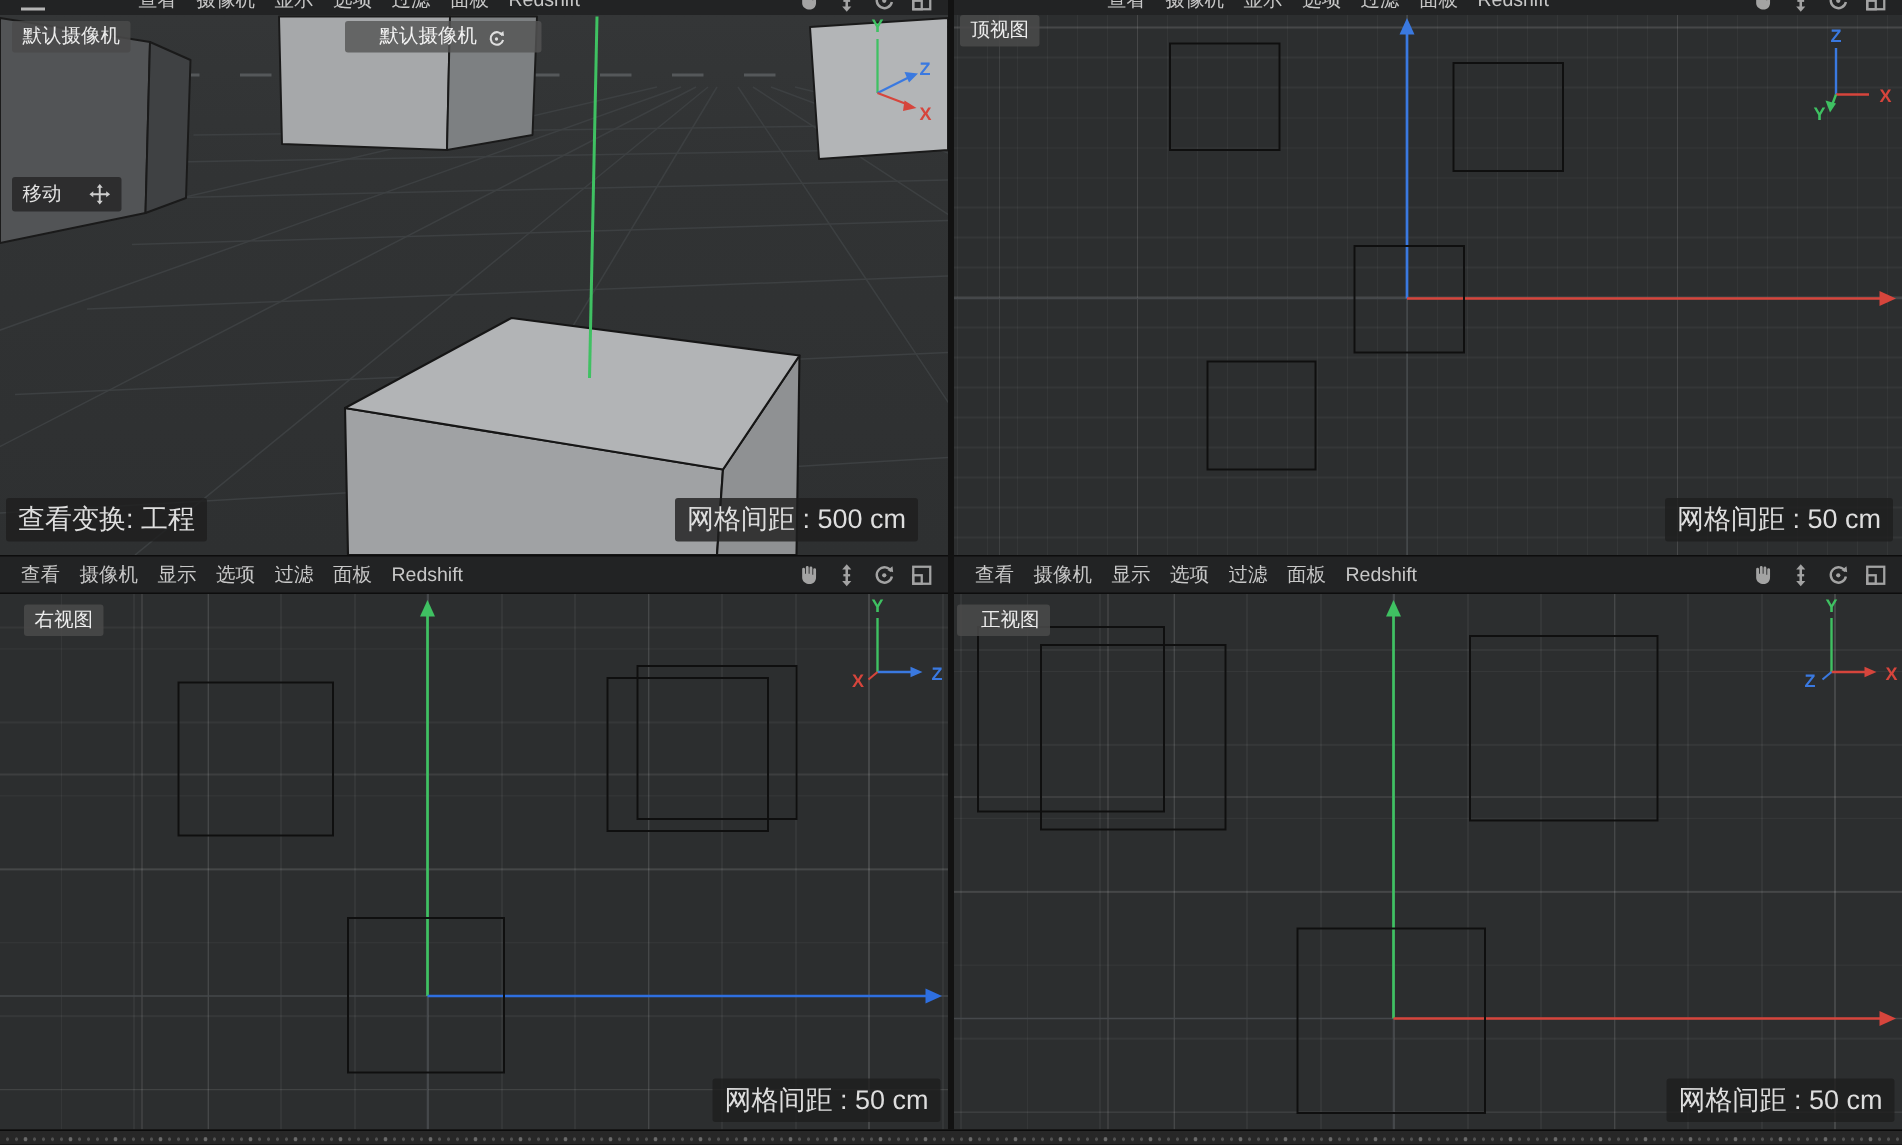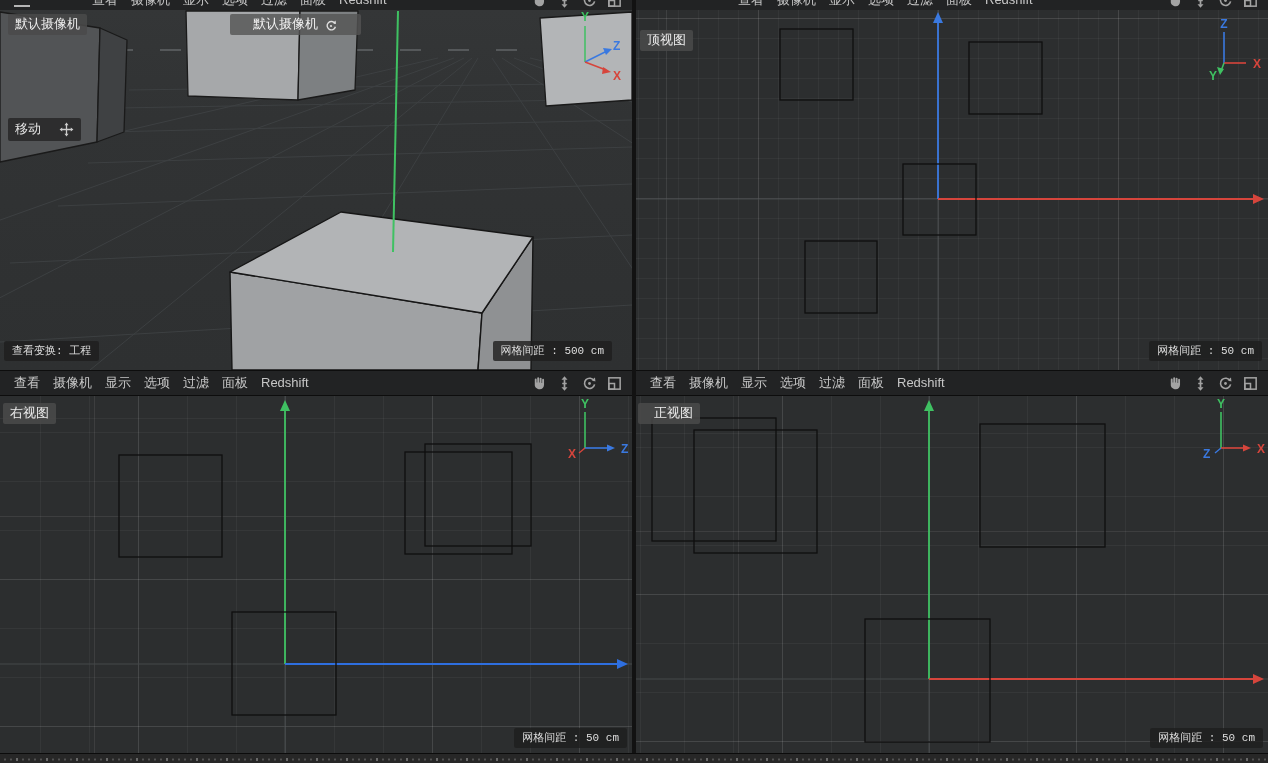--- a/index.html
+++ b/index.html
@@ -54,22 +54,22 @@
     background-image:
       repeating-linear-gradient(90deg, rgba(255,255,255,.08) 0 1px, transparent 1px 147px),
       repeating-linear-gradient(0deg,  rgba(255,255,255,.08) 0 1px, transparent 1px 147px),
       repeating-linear-gradient(90deg, rgba(255,255,255,.045) 0 1px, transparent 1px 49px),
       repeating-linear-gradient(0deg,  rgba(255,255,255,.045) 0 1px, transparent 1px 49px);
     background-position:146px 0, 0 136px, 48px 0, 0 38px;}
 
   
   .vp-label{position:absolute;background:rgba(74,74,74,.85);color:#ececec;font-size:13px;
             padding:1px 7px 2px;border-radius:2px;white-space:nowrap;z-index:5;}
-  .status{position:absolute;background:rgba(30,30,30,.8);color:#dedede;font-size:11px;
-          padding:2px 8px 3px;border-radius:2px;white-space:nowrap;z-index:5;font-family:Liberation Mono, monospace;}
+  .status{position:absolute;background:rgba(30,30,30,.8);color:#dedede;font-size:18px;
+          padding:2px 8px 3px;border-radius:2px;white-space:nowrap;z-index:5;}
   .cam-label{position:absolute;display:flex;gap:6px;align-items:flex-end;background:rgba(84,84,84,.8);
              color:#f2f2f2;font-size:13px;padding:1px 23px 2px;border-radius:2px;z-index:5;}
   .tool-label{position:absolute;display:flex;gap:18px;align-items:center;background:rgba(30,30,30,.72);
               color:#e2e2e2;font-size:13px;padding:2px 7px 3px;border-radius:2px;z-index:5;}
 
   
   .timeline{width:1268px;height:10px;background:#272727;border-top:1px solid #0b0b0b;box-sizing:border-box;
     background-image:
       radial-gradient(circle, #6a6a6a 1.1px, transparent 1.5px),
       radial-gradient(circle, #525252 0.9px, transparent 1.3px);
@@ -272,21 +272,21 @@
         <g font-size="12" font-weight="bold">
           <text x="588" y="18" text-anchor="middle" fill="#3a79e0">Z</text>
           <line x1="588" y1="22" x2="588" y2="53" stroke="#3a79e0" stroke-width="1.6"></line>
           <line x1="588" y1="53" x2="610" y2="53" stroke="#d6453c" stroke-width="1.6"></line>
           <text x="617" y="58" fill="#d6453c">X</text>
           <line x1="588" y1="53" x2="585" y2="61" stroke="#3fc162" stroke-width="1.6"></line>
           <polygon points="584,65 581,57 588,59" fill="#3fc162"></polygon>
           <text x="573" y="70" fill="#3fc162">Y</text>
         </g>
       </svg>
-      <div class="vp-label" style="left:4px;top:20px;">顶视图</div>
+      <div class="vp-label" style="left:4px;top:0;">顶视图</div>
       <div class="status" style="right:6px;bottom:9px;">网格间距 : 50 cm</div>
     </div>
   </div>
 
   <div class="row menurow">
     <div class="col-l menubar">
       <span class="menu-items">
         <span class="menu-item">查看</span>
         <span class="menu-item">摄像机</span>
         <span class="menu-item">显示</span>
@@ -363,21 +363,21 @@
         <g font-size="12" font-weight="bold">
           <text x="585" y="12" text-anchor="middle" fill="#3fc162">Y</text>
           <line x1="585" y1="16" x2="585" y2="52" stroke="#3fc162" stroke-width="1.6"></line>
           <line x1="585" y1="52" x2="609" y2="52" stroke="#3a79e0" stroke-width="1.6"></line>
           <polygon points="615,52 607,48.5 607,55.5" fill="#3a79e0"></polygon>
           <text x="621" y="57" fill="#3a79e0">Z</text>
           <line x1="585" y1="52" x2="579" y2="57" stroke="#d6453c" stroke-width="1.4"></line>
           <text x="568" y="62" fill="#d6453c">X</text>
         </g>
       </svg>
-      <div class="vp-label" style="left:3px;top:7px;">右视图</div>
+      <div class="vp-label" style="left:16px;top:7px;">右视图</div>
       <div class="status" style="right:5px;bottom:5px;">网格间距 : 50 cm</div>
     </div>
 
     <div class="vdiv"></div>
 
     <div class="col-r vp vp-front">
       <svg class="scene" width="632" height="357" viewBox="0 0 632 357">
         <line x1="293" y1="0" x2="293" y2="357" stroke="#45484b" stroke-width="1"></line>
         <line x1="0" y1="283" x2="632" y2="283" stroke="#45484b" stroke-width="1"></line>
         <g>

